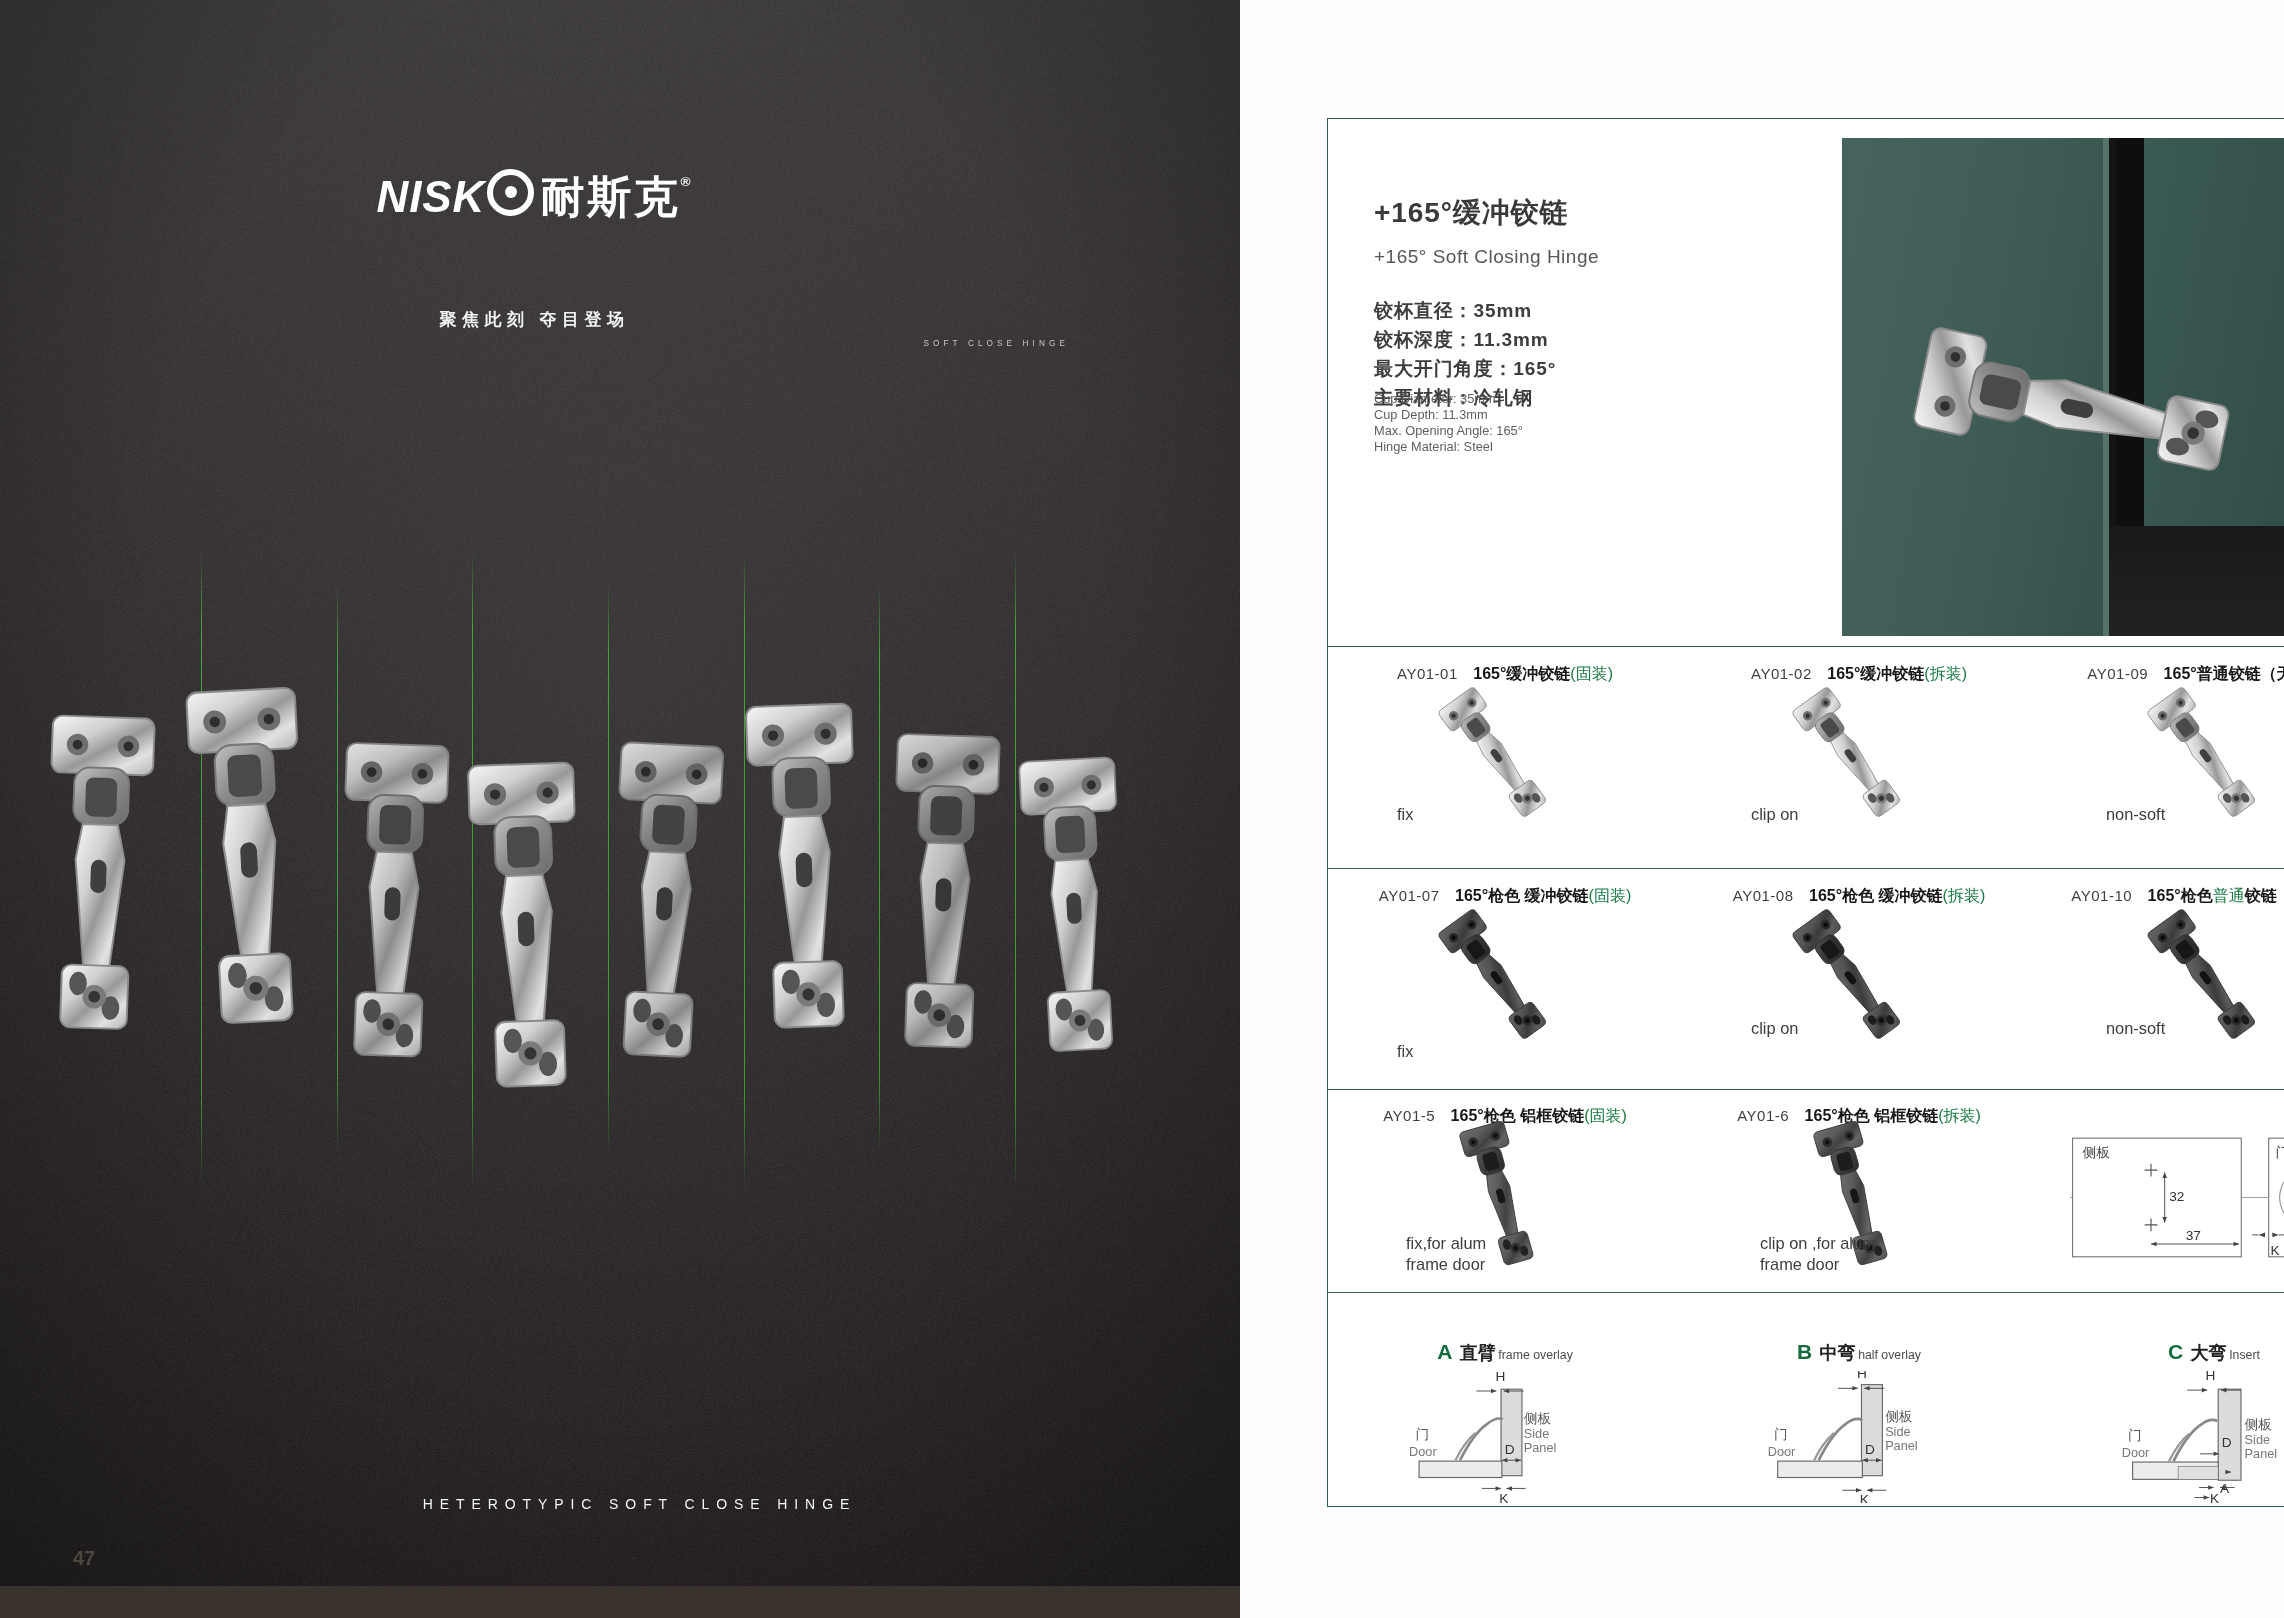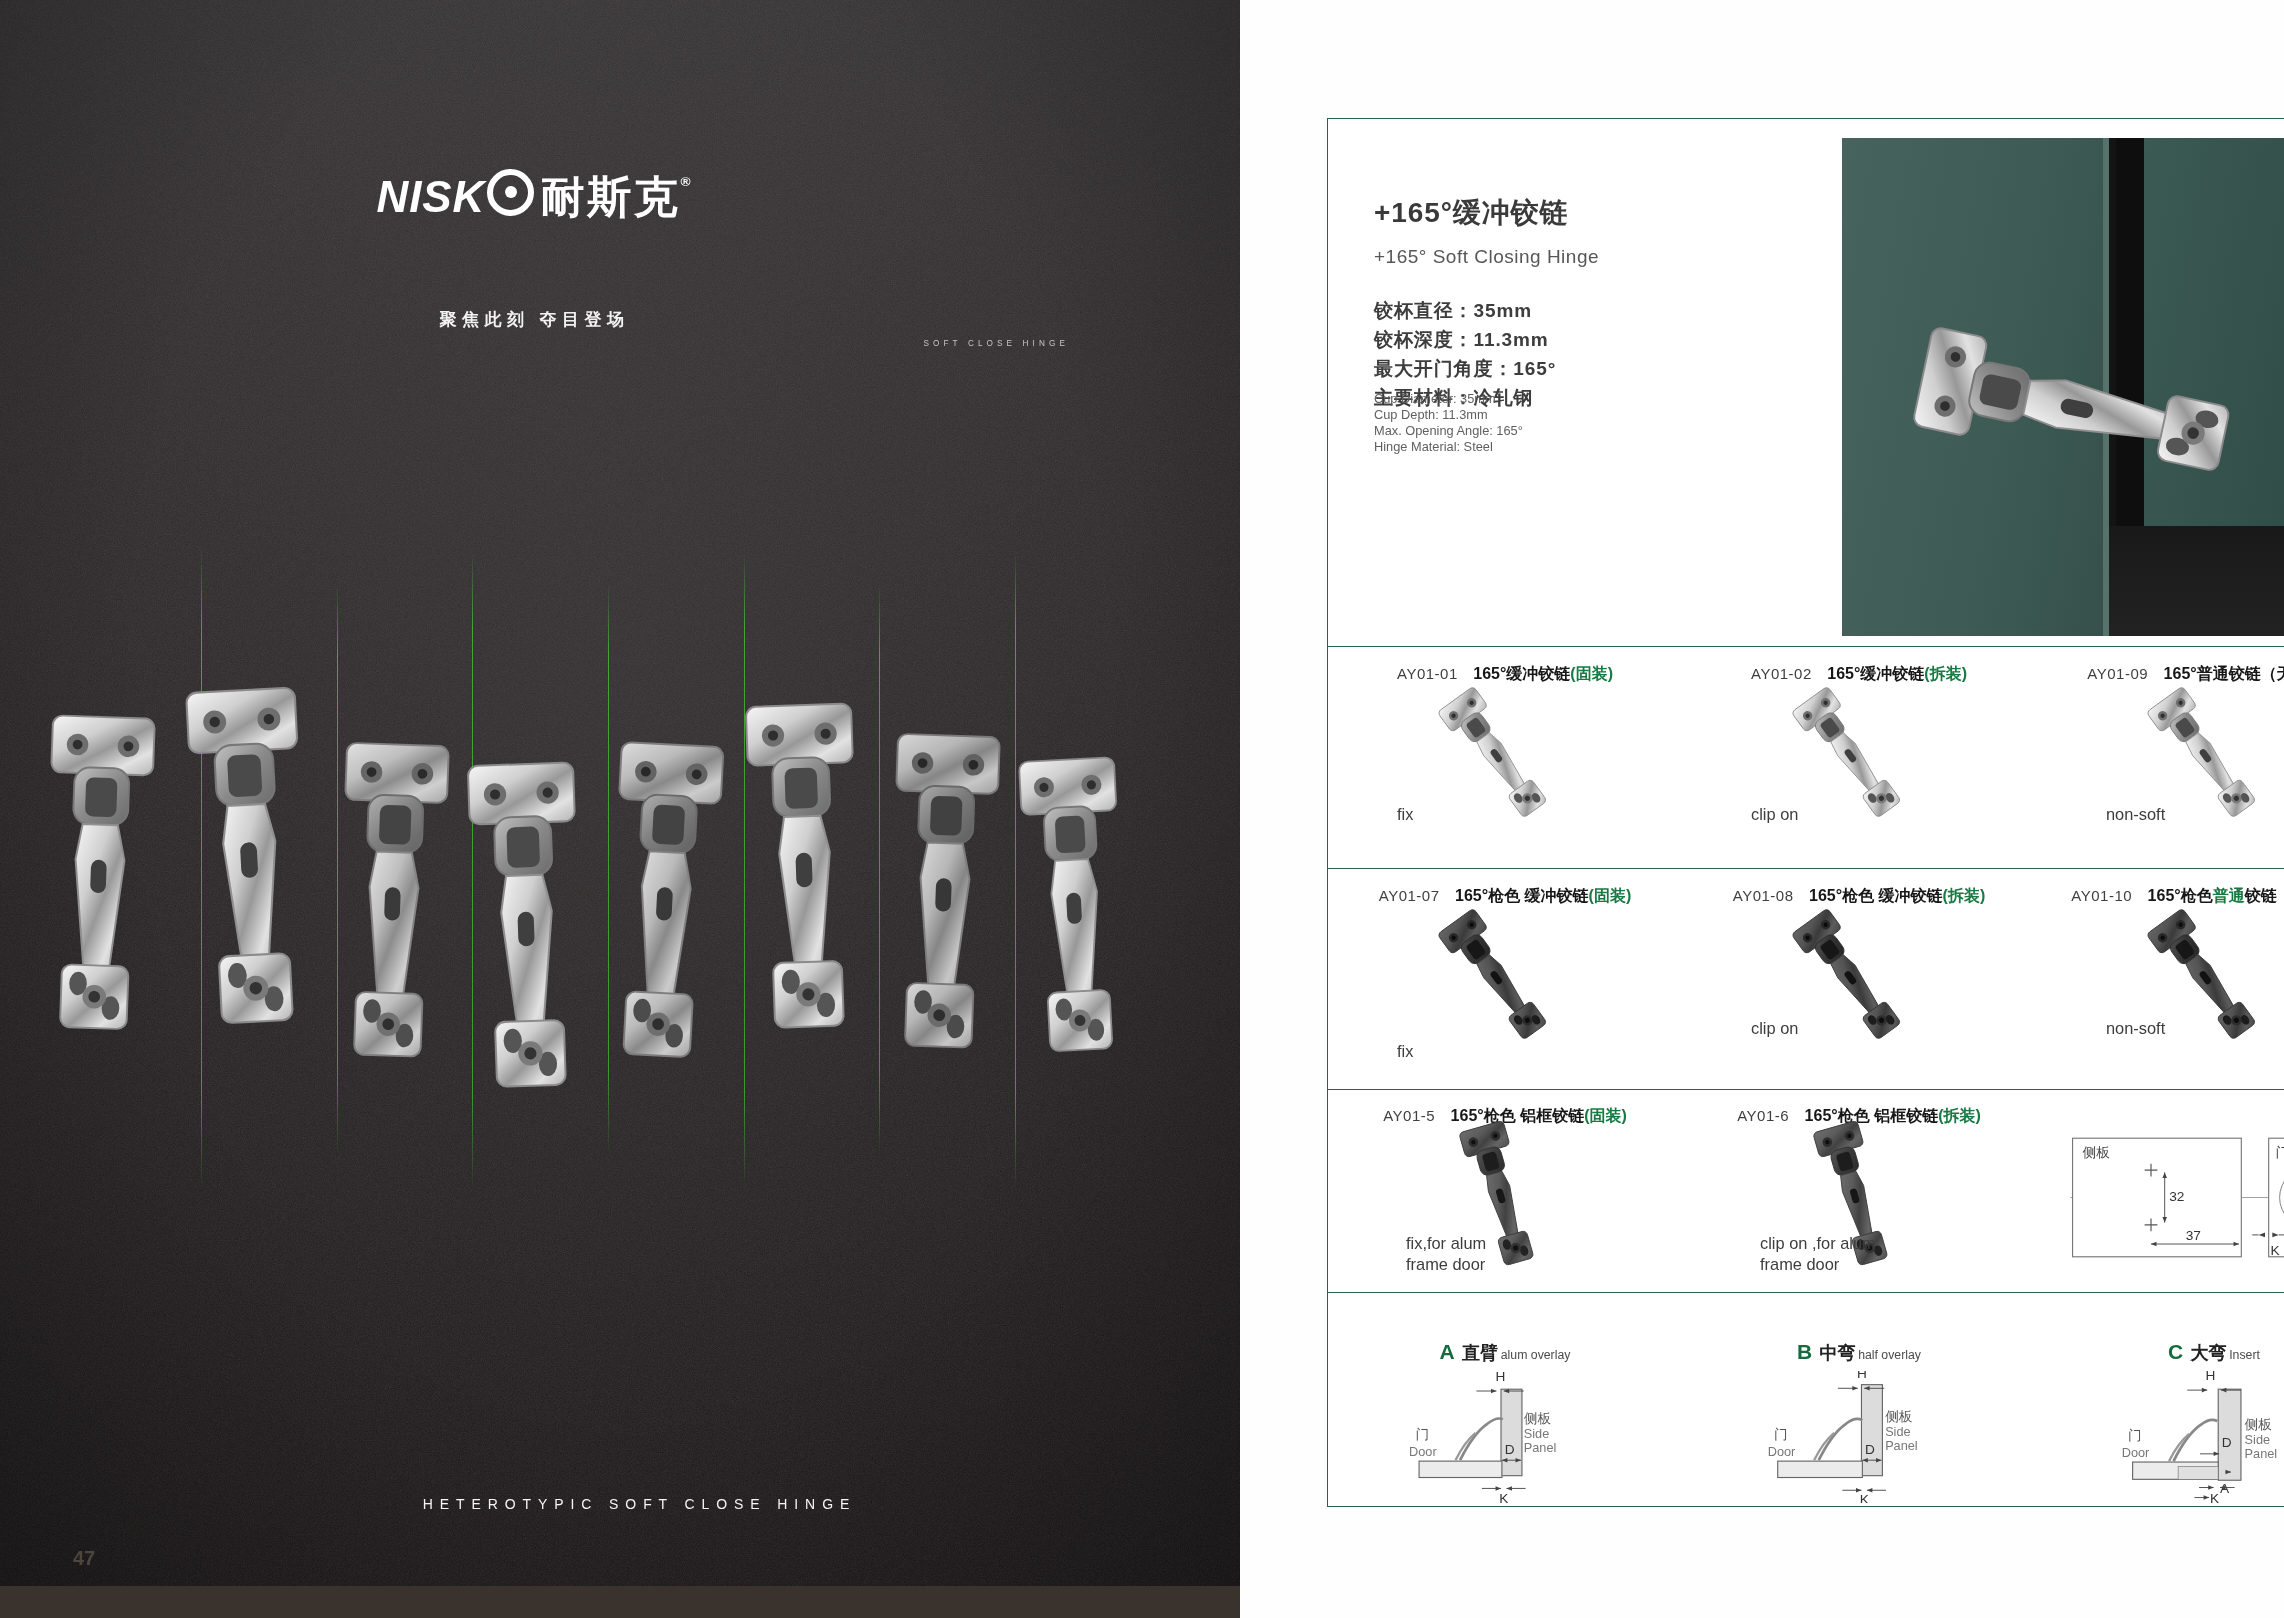--- a/index.html
+++ b/index.html
@@ -58,21 +58,21 @@
      background:linear-gradient(100deg,#3c5a54 0%,#33504a 60%,#2c4741 100%);}
   .photo-floor{position:absolute;left:267px;top:388px;width:246px;height:110px;
      background:linear-gradient(180deg,#191919 0%,#222222 100%);}
   .photo-hinge{position:absolute;left:151px;top:110px;width:164px;height:320px;
      transform:rotate(-78deg);}
   
   .cell{position:absolute;width:354px;box-sizing:border-box;}
   .cell-title{position:absolute;left:0;top:16.4px;width:100%;text-align:center;white-space:nowrap;}
   .cell-title .code{font-size:15px;font-weight:500;color:#3f3f3f;letter-spacing:0.5px;margin-right:15.5px;}
   .cell-title .pre,.cell-title .post{font-size:16px;font-weight:700;color:#171717;}
-  .cell-title .grn{font-size:16px;font-weight:700;color:#187a43;}
+  .cell-title .grn{font-size:16px;font-weight:400;color:#187a43;}
   .hinge-img{position:absolute;left:50%;top:36px;width:114px;height:142px;
      transform:translateX(-58%) rotate(-36deg);}
   .hinge-img.gun{filter:brightness(.42) contrast(1.08);}
   .hinge-img.alum{width:91px;height:146px;top:32px;transform:translateX(-55%) rotate(-16deg);
      filter:brightness(.45) contrast(1.05);}
   .caption{position:absolute;left:69px;bottom:44px;font-size:16.4px;color:#3d3d3d;line-height:21px;}
   .caption.two{bottom:17.4px;left:78px;}
   
   .tech-cell{position:absolute;}
   .overlay-head{position:absolute;width:354px;text-align:center;white-space:nowrap;}
@@ -307,21 +307,21 @@
         <path d="M418,232 l14,-5 v10 z M462,232 l-14,-5 v10 z" fill="#444"></path>
         <line x1="404" y1="232" x2="418" y2="232" stroke="#444" stroke-width="2"></line>
         <line x1="462" y1="232" x2="476" y2="232" stroke="#444" stroke-width="2"></line>
         <text x="444" y="276" font-size="30" fill="#333">K</text>
         <line x1="530" y1="150" x2="530" y2="252" stroke="#777" stroke-width="1.5"></line>
         <path d="M512,240 l12,-4 v8 z M548,240 l-12,-4 v8 z" fill="#444"></path>
         <text x="524" y="282" font-size="30" fill="#333">6</text>
         <path d="M575,40 h40 M595,28 v24" stroke="#555" stroke-width="2" fill="none"></path>
       </svg>
 
-      <div class="overlay-head" style="left:0;top:1221px"><span class="letter">A</span><span class="cn">直臂</span><span class="en">alum overlay</span></div>
+      <div class="overlay-head" style="left:0;top:1221px"><span class="letter">A</span><span class="cn">直臂</span><span class="en">frame overlay</span></div>
       <div class="overlay-head" style="left:354px;top:1221px"><span class="letter">B</span><span class="cn">中弯</span><span class="en">half overlay</span></div>
       <div class="overlay-head" style="left:709px;top:1221px"><span class="letter">C</span><span class="cn">大弯</span><span class="en">Insert</span></div>
 
       <svg class="diagram" style="left:59px;top:1252px;width:228px;height:132px" viewBox="0 0 500 290">
         <rect x="250" y="40" width="46" height="190" fill="#dcdcdc" stroke="#666" stroke-width="2.5"></rect>
         <rect x="70" y="198" width="182" height="36" fill="#ececec" stroke="#666" stroke-width="2.5"></rect>
         <path d="M160,196 q30,-60 60,-80 q20,-16 34,-10" fill="none" stroke="#888" stroke-width="6"></path>
         <path d="M150,196 q20,-40 44,-60" fill="none" stroke="#999" stroke-width="5"></path>
         <text x="238" y="22" font-size="30" fill="#333">H</text>
         <line x1="196" y1="44" x2="240" y2="44" stroke="#444" stroke-width="2"></line>

